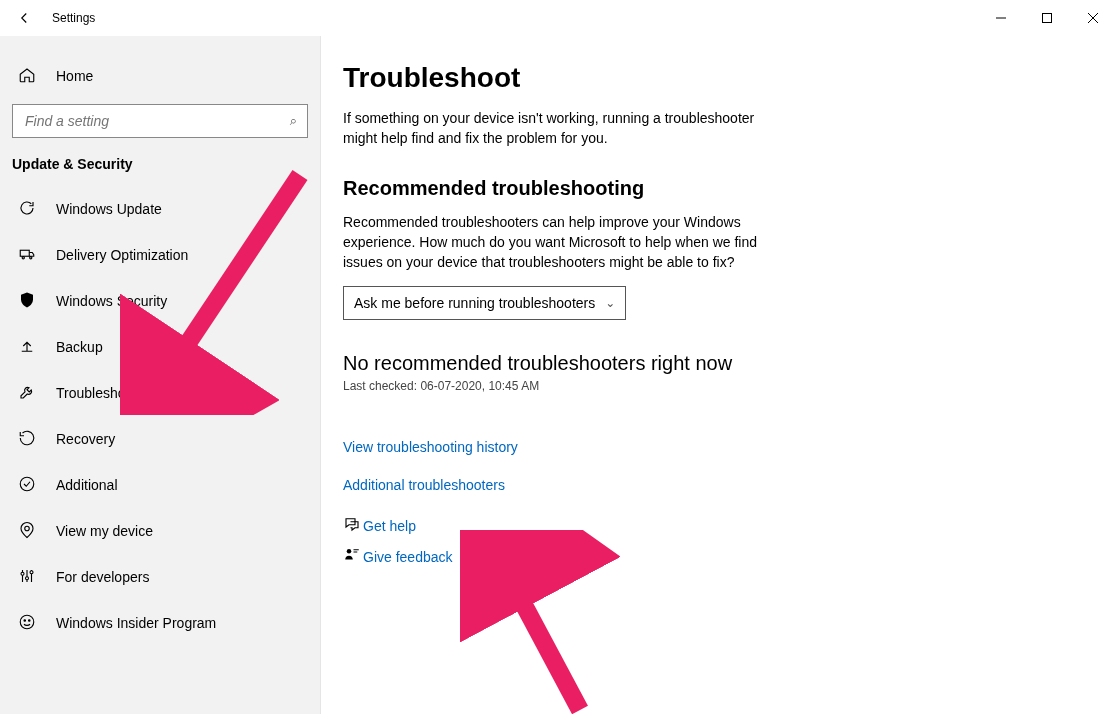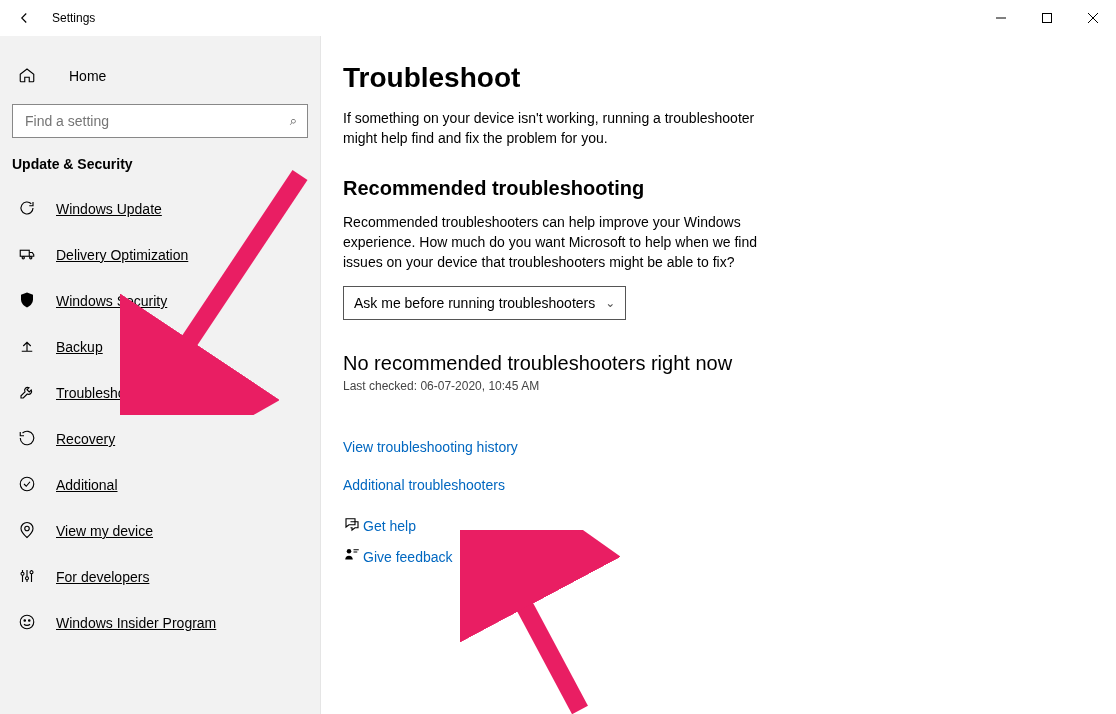--- a/index.html
+++ b/index.html
@@ -48,58 +48,59 @@
   .sidebar {
     width: 320px;
     background: #f2f2f2;
     padding-top: 18px;
     overflow-y:auto;
   }
   .home-row {
     display:flex;align-items:center;
     padding: 8px 16px 8px 18px;
     cursor:pointer;
-    gap:33px;
+    gap:20px;
     height:44px;
   }
   .home-row .lbl { font-size:14px; }
   .search-wrap {
     margin: 6px 12px 14px 12px;
     height: 34px;
     background:#fff;
     border:1px solid #888;
     display:flex;align-items:center;
     padding:0 10px;
   }
   .search-input {
     flex:1;
     border:none;outline:none;
     font-size:14px;
     background:transparent;
+    font-style:italic;
     color:#666;
   }
   .search-ic { color:#555; font-size:13px; }
   .section-head {
     font-weight:600;
     font-size:14px;
     padding: 4px 12px 14px 12px;
   }
   .nav-item {
     display:flex;align-items:center;
     height:46px;
     padding-left:18px;
     gap:20px;
     cursor:pointer;
   }
   .nav-item .ic {
     width:18px;text-align:center;
     font-size:15px;
     color:#000;
   }
-  .nav-item .lbl { font-size:14px;text-decoration:underline; }
+  .nav-item .lbl { font-size:14px; }
   .content {
     flex:1;
     padding: 22px 40px 20px 22px;
     position:relative;
     border-left:1px solid #e5e5e5;
     overflow:hidden;
   }
   h1 {
     font-weight:600;
     font-size:28px;

